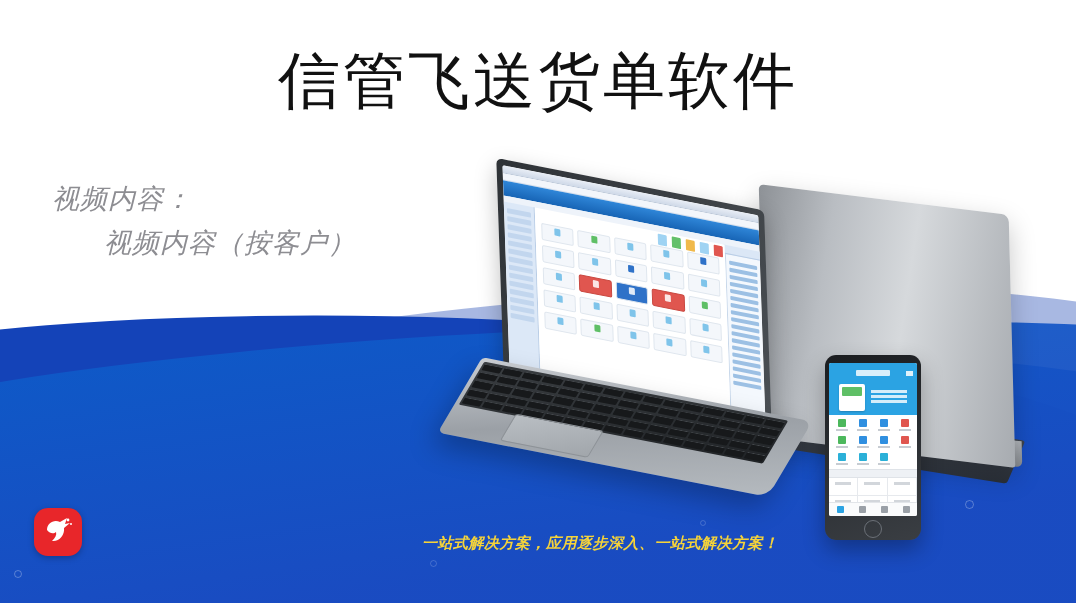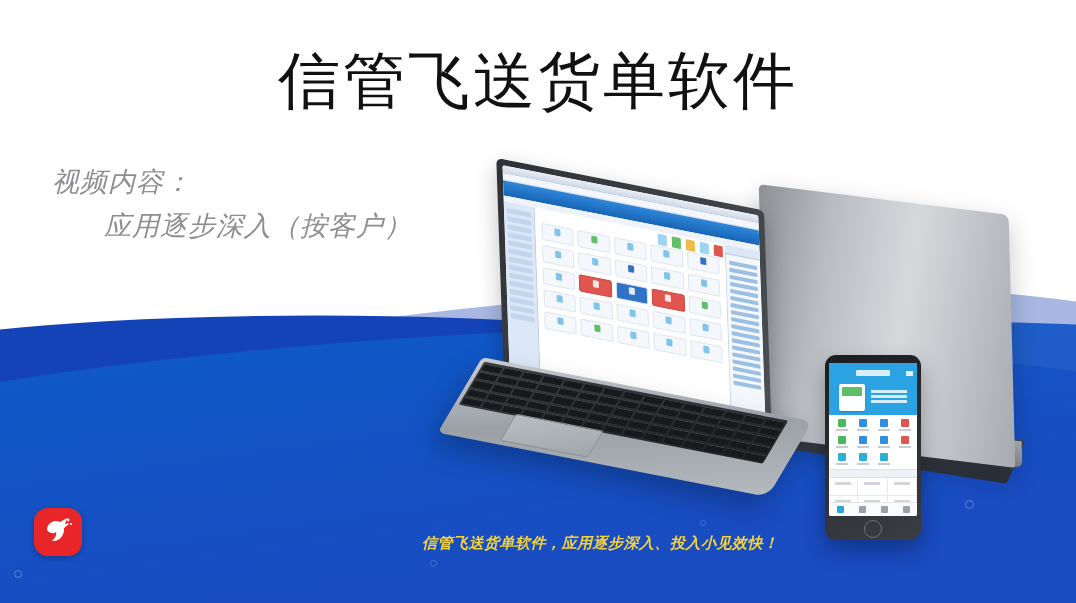--- a/index.html
+++ b/index.html
@@ -40,21 +40,21 @@
   .b2{left:14px;top:570px;width:6px;height:6px;}
   .b3{left:430px;top:560px;width:5px;height:5px;border-color:rgba(255,255,255,.18);}
   .b4{left:700px;top:520px;width:4px;height:4px;border-color:rgba(255,255,255,.18);}
 
   
   .title{
     position:absolute;left:0;top:46px;width:1076px;text-align:center;
     font-family:"Liberation Serif","DejaVu Serif",serif;
     font-size:62px;line-height:70px;color:#111;letter-spacing:3px;white-space:nowrap;
   }
-  .sub-wrap{position:absolute;left:52px;top:160px;}
+  .sub-wrap{position:absolute;left:52px;top:177px;}
   .sub-line{
     font-family:"Liberation Sans","DejaVu Sans",sans-serif;
     font-style:italic;font-size:27px;line-height:44px;color:#8d8d92;letter-spacing:1px;
     white-space:nowrap;
   }
   .sub-line.indent{padding-left:52px;}
 
   
   .devices{position:absolute;left:470px;top:175px;width:606px;height:360px;}
 
@@ -202,21 +202,21 @@
     <div class="bubble b1"></div>
     <div class="bubble b2"></div>
     <div class="bubble b3"></div>
     <div class="bubble b4"></div>
   </div>
 
   <div class="title">信管飞送货单软件</div>
 
   <div class="sub-wrap">
     <div class="sub-line">视频内容：</div>
-    <div class="sub-line indent">应用逐步深入（按客户）</div>
+    <div class="sub-line indent">视频内容（按客户）</div>
   </div>
 
   <div class="devices">
 
     <div class="laptop-back-kb"></div>
     <div class="laptop-back-edge"></div>
     <div class="laptop-back"></div>
 
     <div class="phone">
       <div class="phone-screen">
@@ -450,15 +450,15 @@
 
   <div class="logo">
     <svg width="34" height="34" viewBox="0 0 34 34" aria-hidden="true">
       <path d="M6 15 C6 8, 13 4, 19 7 L26 3 L24 9 L29 8 L23 13 C24 20, 18 27, 11 26 C14 23, 16 20, 15 17 C13 19, 9 19, 6 15 Z" fill="#ffffff"></path>
       <circle cx="27" cy="5" r="1.4" fill="#ffffff"></circle>
       <circle cx="30" cy="9" r="1" fill="#ffffff"></circle>
     </svg>
   </div>
 
 
-  <div class="tagline">信管飞送货单软件，应用逐步深入、投入小见效快！</div>
+  <div class="tagline">一站式解决方案，应用逐步深入、一站式解决方案！</div>
 
 </div>
 
 </body></html>

